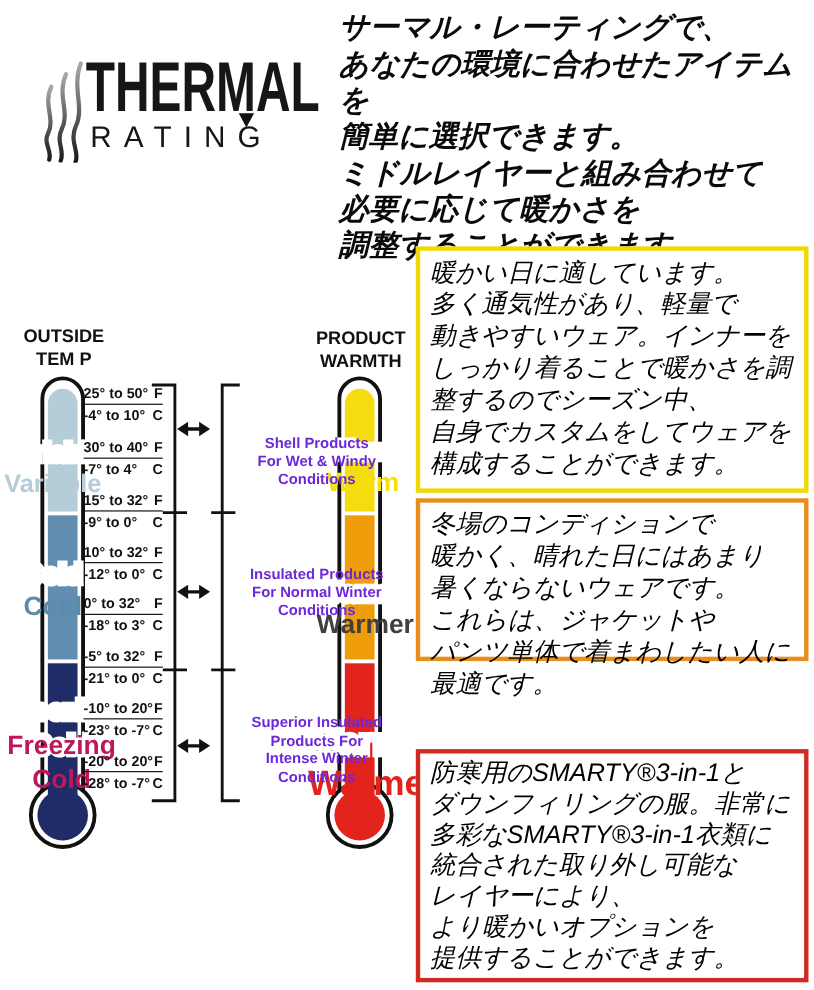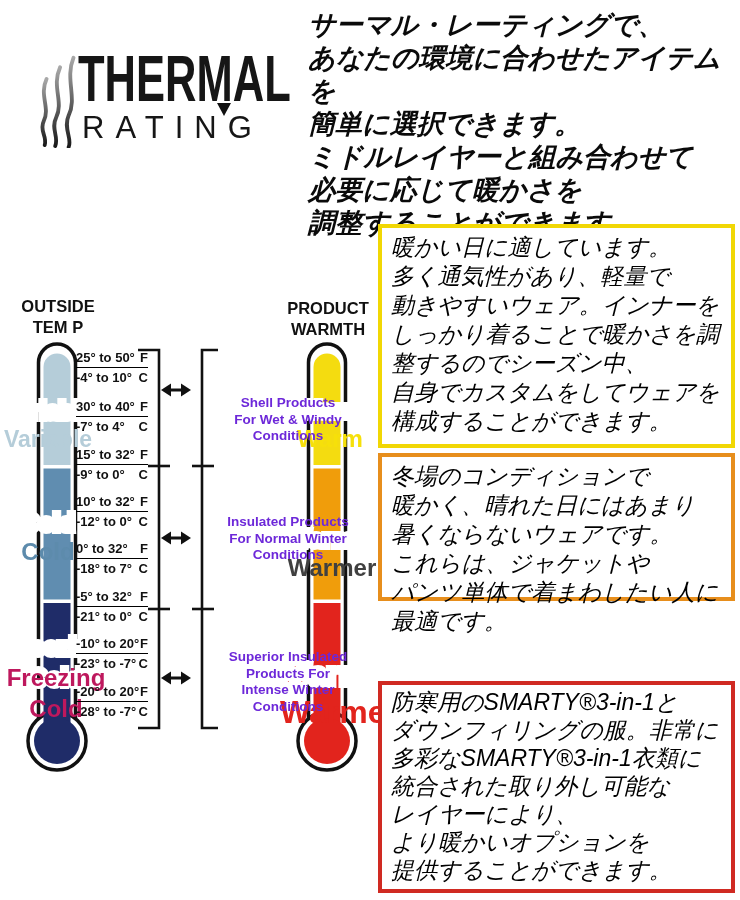--- a/index.html
+++ b/index.html
@@ -14,21 +14,21 @@
   #logo-waves{left:36px;top:52px;width:50px;height:96px;}
   #logo-thermal{
     left:78px;top:47px;font-size:64px;font-weight:700;line-height:64px;letter-spacing:0px;
     color:#161616;transform:scaleX(0.68);transform-origin:left top;white-space:nowrap;
   }
   #logo-triangle{
     left:217px;top:103px;width:0;height:0;
     border-left:7px solid transparent;border-right:7px solid transparent;border-top:13px solid #111;
   }
   #logo-rating{
-    left:82px;top:110px;font-size:31px;font-weight:400;letter-spacing:11px;color:#161616;white-space:nowrap;
+    left:82px;top:110px;font-size:27px;font-weight:400;letter-spacing:11px;color:#161616;white-space:nowrap;
   }
 
   
   #intro{
     left:308px;top:9px;width:430px;font-size:27px;line-height:33px;font-weight:700;font-style:italic;
     color:#0a0a0a;white-space:pre-line;
   }
 
   
   .col-header{width:96px;text-align:center;font-size:16.5px;line-height:21px;font-weight:700;color:#111;white-space:pre-line;}
@@ -188,21 +188,21 @@
         <span class="val">-12° to 0°</span>
         <span class="unit">C</span>
       </div>
   </div>
   <div class="temp-row" style="top:541px">
     <div class="tr f-row">
         <span class="val">0° to 32°</span>
         <span class="unit">F</span>
       </div>
     <div class="tr c-row">
-        <span class="val">-18° to 7°</span>
+        <span class="val">-18° to 3°</span>
         <span class="unit">C</span>
       </div>
   </div>
   <div class="temp-row" style="top:589px">
     <div class="tr f-row">
         <span class="val">-5° to 32°</span>
         <span class="unit">F</span>
       </div>
     <div class="tr c-row">
         <span class="val">-21° to 0°</span>

